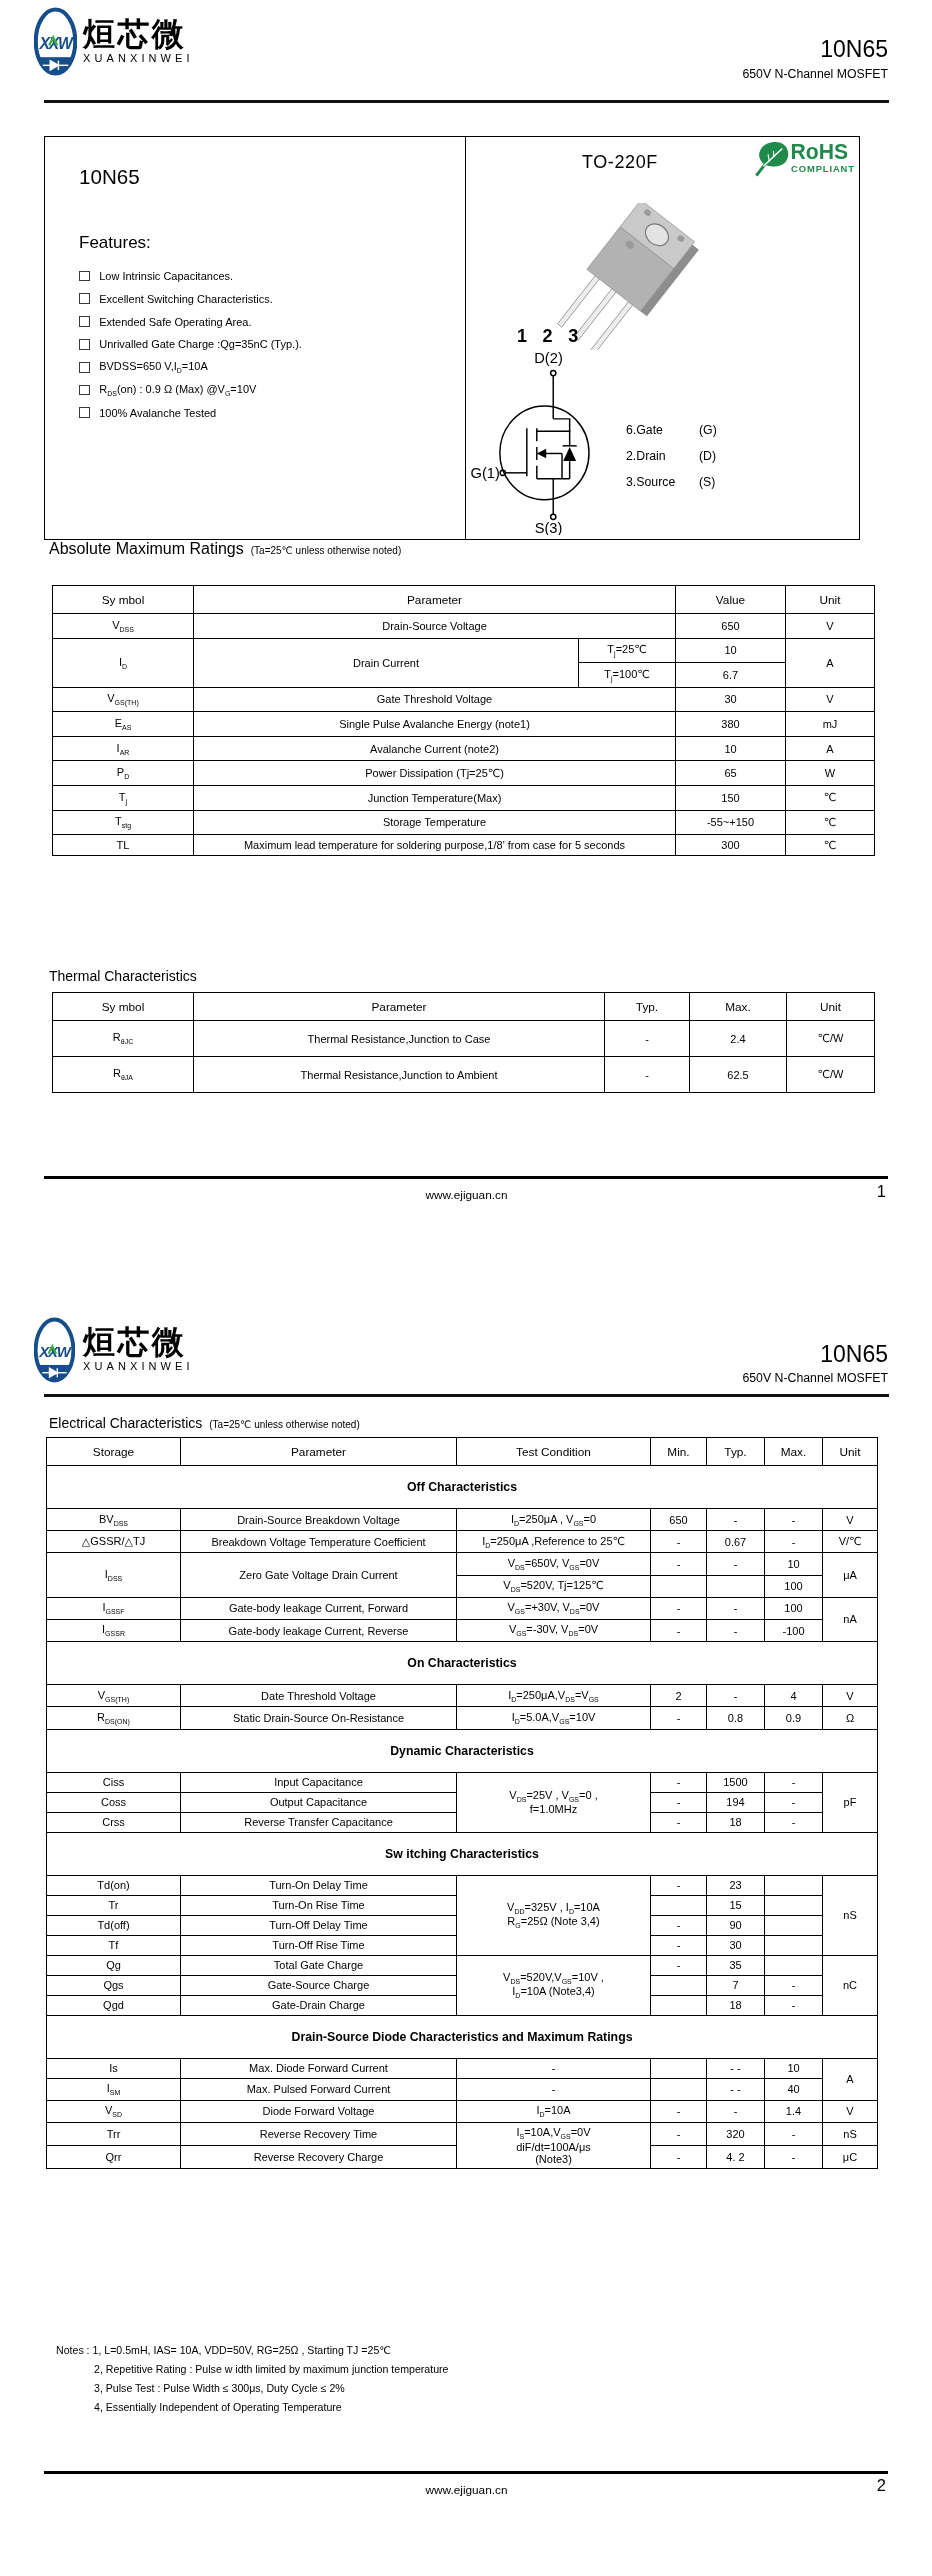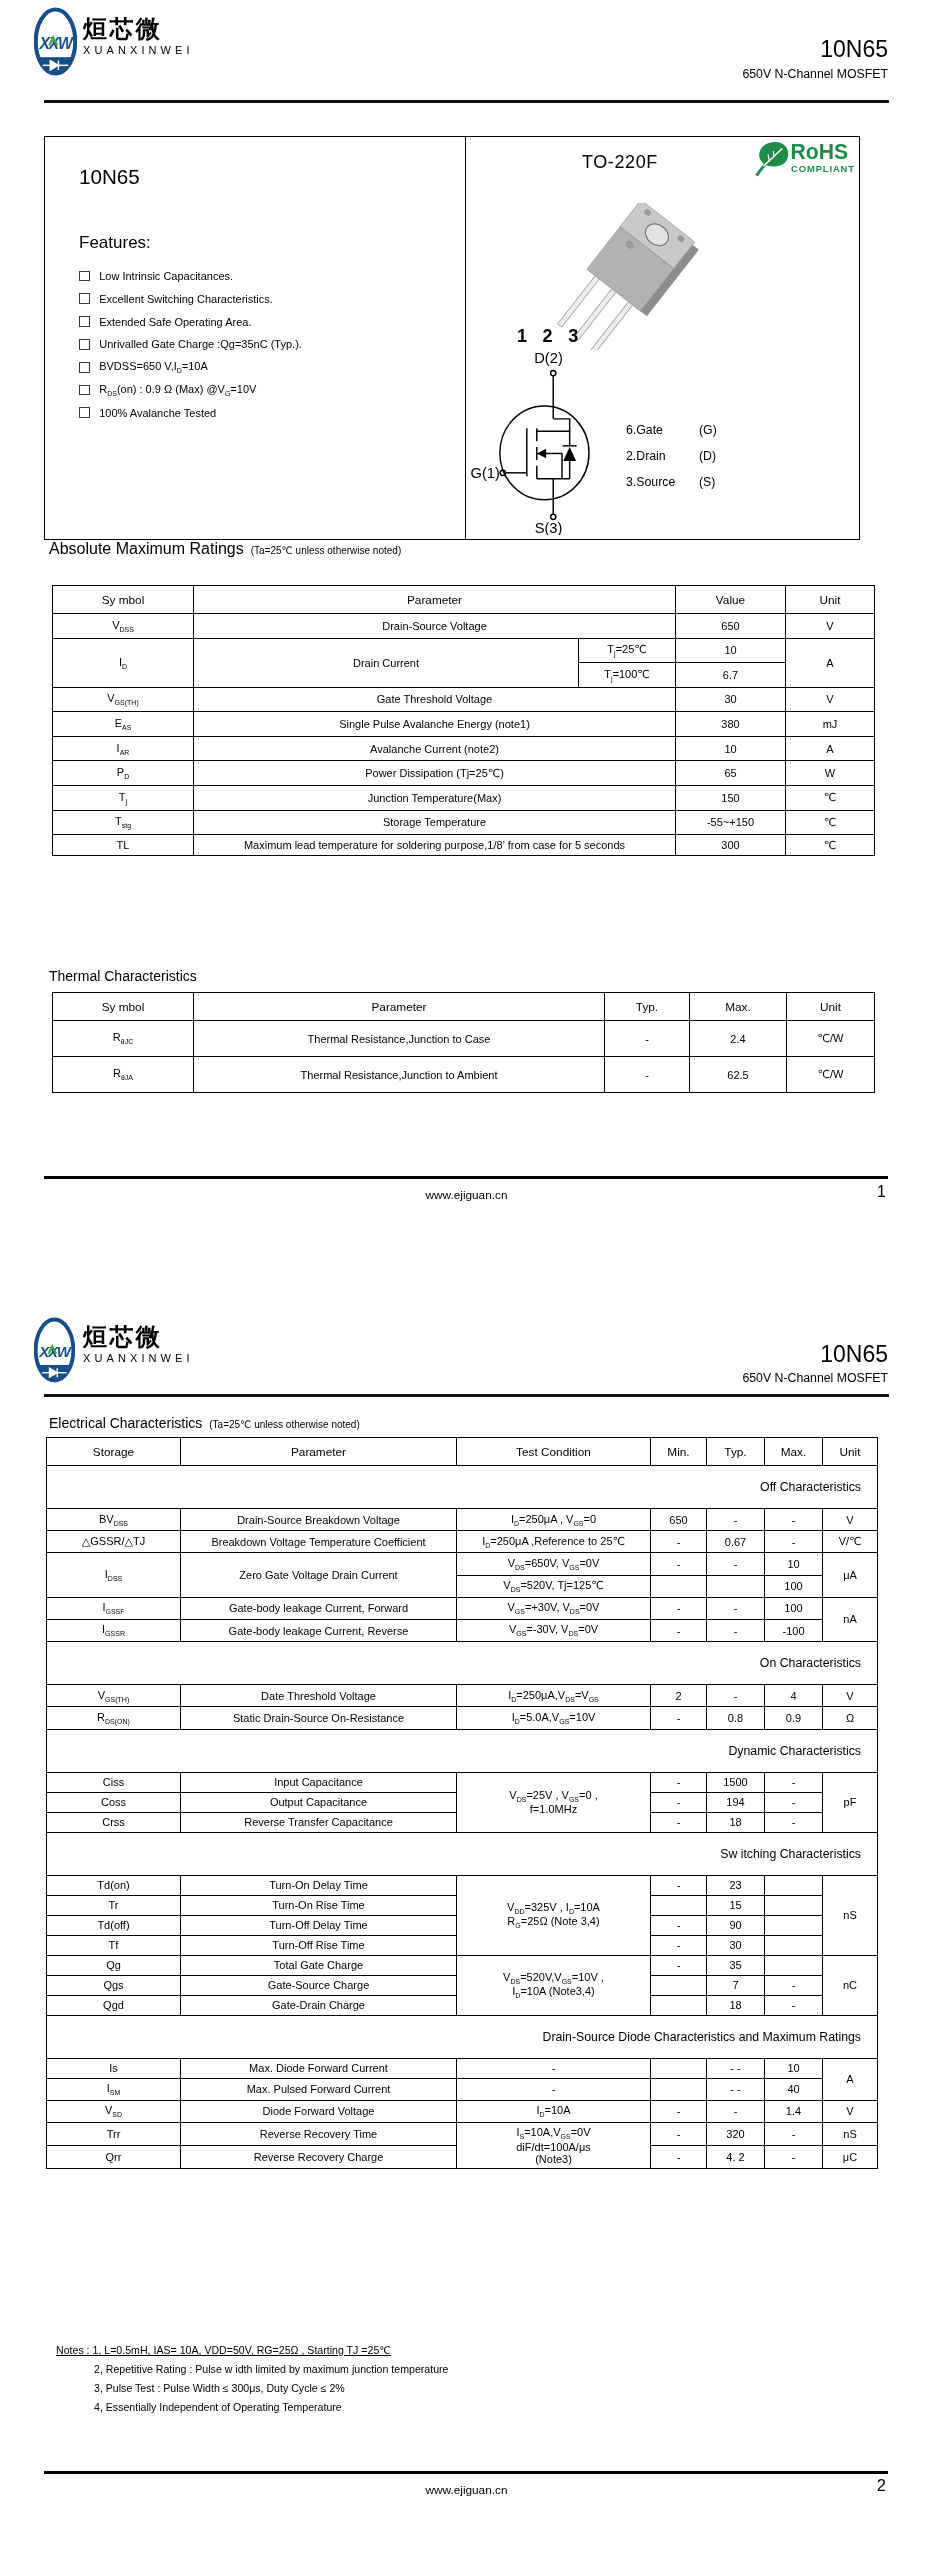--- a/index.html
+++ b/index.html
@@ -3,21 +3,21 @@
 <meta charset="utf-8">
 <style>
   html,body{margin:0;padding:0;}
   body{width:933px;height:2576px;position:relative;background:#ffffff;color:#000;
        font-family:"Liberation Sans","DejaVu Sans",sans-serif;}
   .abs{position:absolute;}
   
   .hdr{position:absolute;left:0;width:933px;}
   .hdr .rule{position:absolute;left:44px;right:44px;bottom:0;height:3.5px;background:#111;}
   .brand{position:absolute;left:83px;top:17.6px;}
-  .brand .cn{font-size:24px;font-weight:bold;letter-spacing:2.4px;line-height:1.05;font-family:Liberation Mono, monospace;}
+  .brand .cn{font-size:32px;font-weight:bold;letter-spacing:2.4px;line-height:1.05;}
   .brand .en{font-size:11px;letter-spacing:4.1px;margin-top:1.2px;}
   .hdr .part{position:absolute;right:45px;top:36px;font-size:23px;text-align:right;}
   .hdr .family{position:absolute;right:45px;top:67px;font-size:12.3px;text-align:right;}
   
   .overview{position:absolute;left:44px;top:136px;width:814px;height:402px;border:1.8px solid #000;}
   .ov-divider{position:absolute;left:420px;top:0;bottom:0;width:1.2px;background:#000;}
   .ov-part{position:absolute;left:34px;top:28px;font-size:20.6px;}
   .ov-ft{position:absolute;left:34px;top:96px;font-size:17px;}
   .feats{position:absolute;left:34px;top:132px;}
   .feat{display:flex;align-items:center;margin-bottom:8.8px;height:14px;}
@@ -38,30 +38,30 @@
   .sect .t2{font-size:10px;margin-left:7px;}
   .sect2 .t1{font-size:14px;}
   
   table{border-collapse:collapse;table-layout:fixed;background:#fff;}
   table.t{border:1.8px solid #000;}
   table.t td{border:1.2px solid #000;border-top-width:1.8px;border-bottom-width:1.8px;
              font-size:11px;text-align:center;padding:4.7px 3.5px;overflow:hidden;word-wrap:break-word;}
   table.t tr.head td{font-size:11.8px;padding:6.5px 3.5px;}
   td.pl{text-align:left;padding-left:8.2px;padding-right:5.9px;}
   td.cl{text-align:left;padding-left:7px;padding-right:3.5px;}
-  tr.sec td{text-align:right;font-size:12.3px;padding:14px 16px;}
+  tr.sec td{text-align:center;font-size:12.3px;padding:14px 16px;font-weight:bold;}
   tr.tight td{padding:3.5px 3.5px;}
   sub{font-size:7px;}
   .amr{position:absolute;left:52px;top:585px;width:823px;}
   .thermal{position:absolute;left:52px;top:992px;width:823px;}
   .ec{position:absolute;left:46px;top:1437px;width:830px;}
   
   .notes{position:absolute;left:56px;top:2341px;font-size:10.6px;line-height:1.8;}
   .notes .nl{padding-left:38px;}
-  .notes .first{padding-left:0;text-decoration:underline;}
+  .notes .first{padding-left:0;}
   
   .frule{position:absolute;left:44px;width:844px;height:2.9px;background:#000;}
   .furl{position:absolute;left:0;width:933px;text-align:center;font-size:11.8px;}
   .fpage{position:absolute;right:47px;font-size:16.5px;}
 </style>
 </head>
 <body>
 
 <div class="hdr" style="top:0;height:103px;">
   <svg class="abs" style="left:34px;top:7px;" width="43" height="69" viewBox="0 0 74 118">

